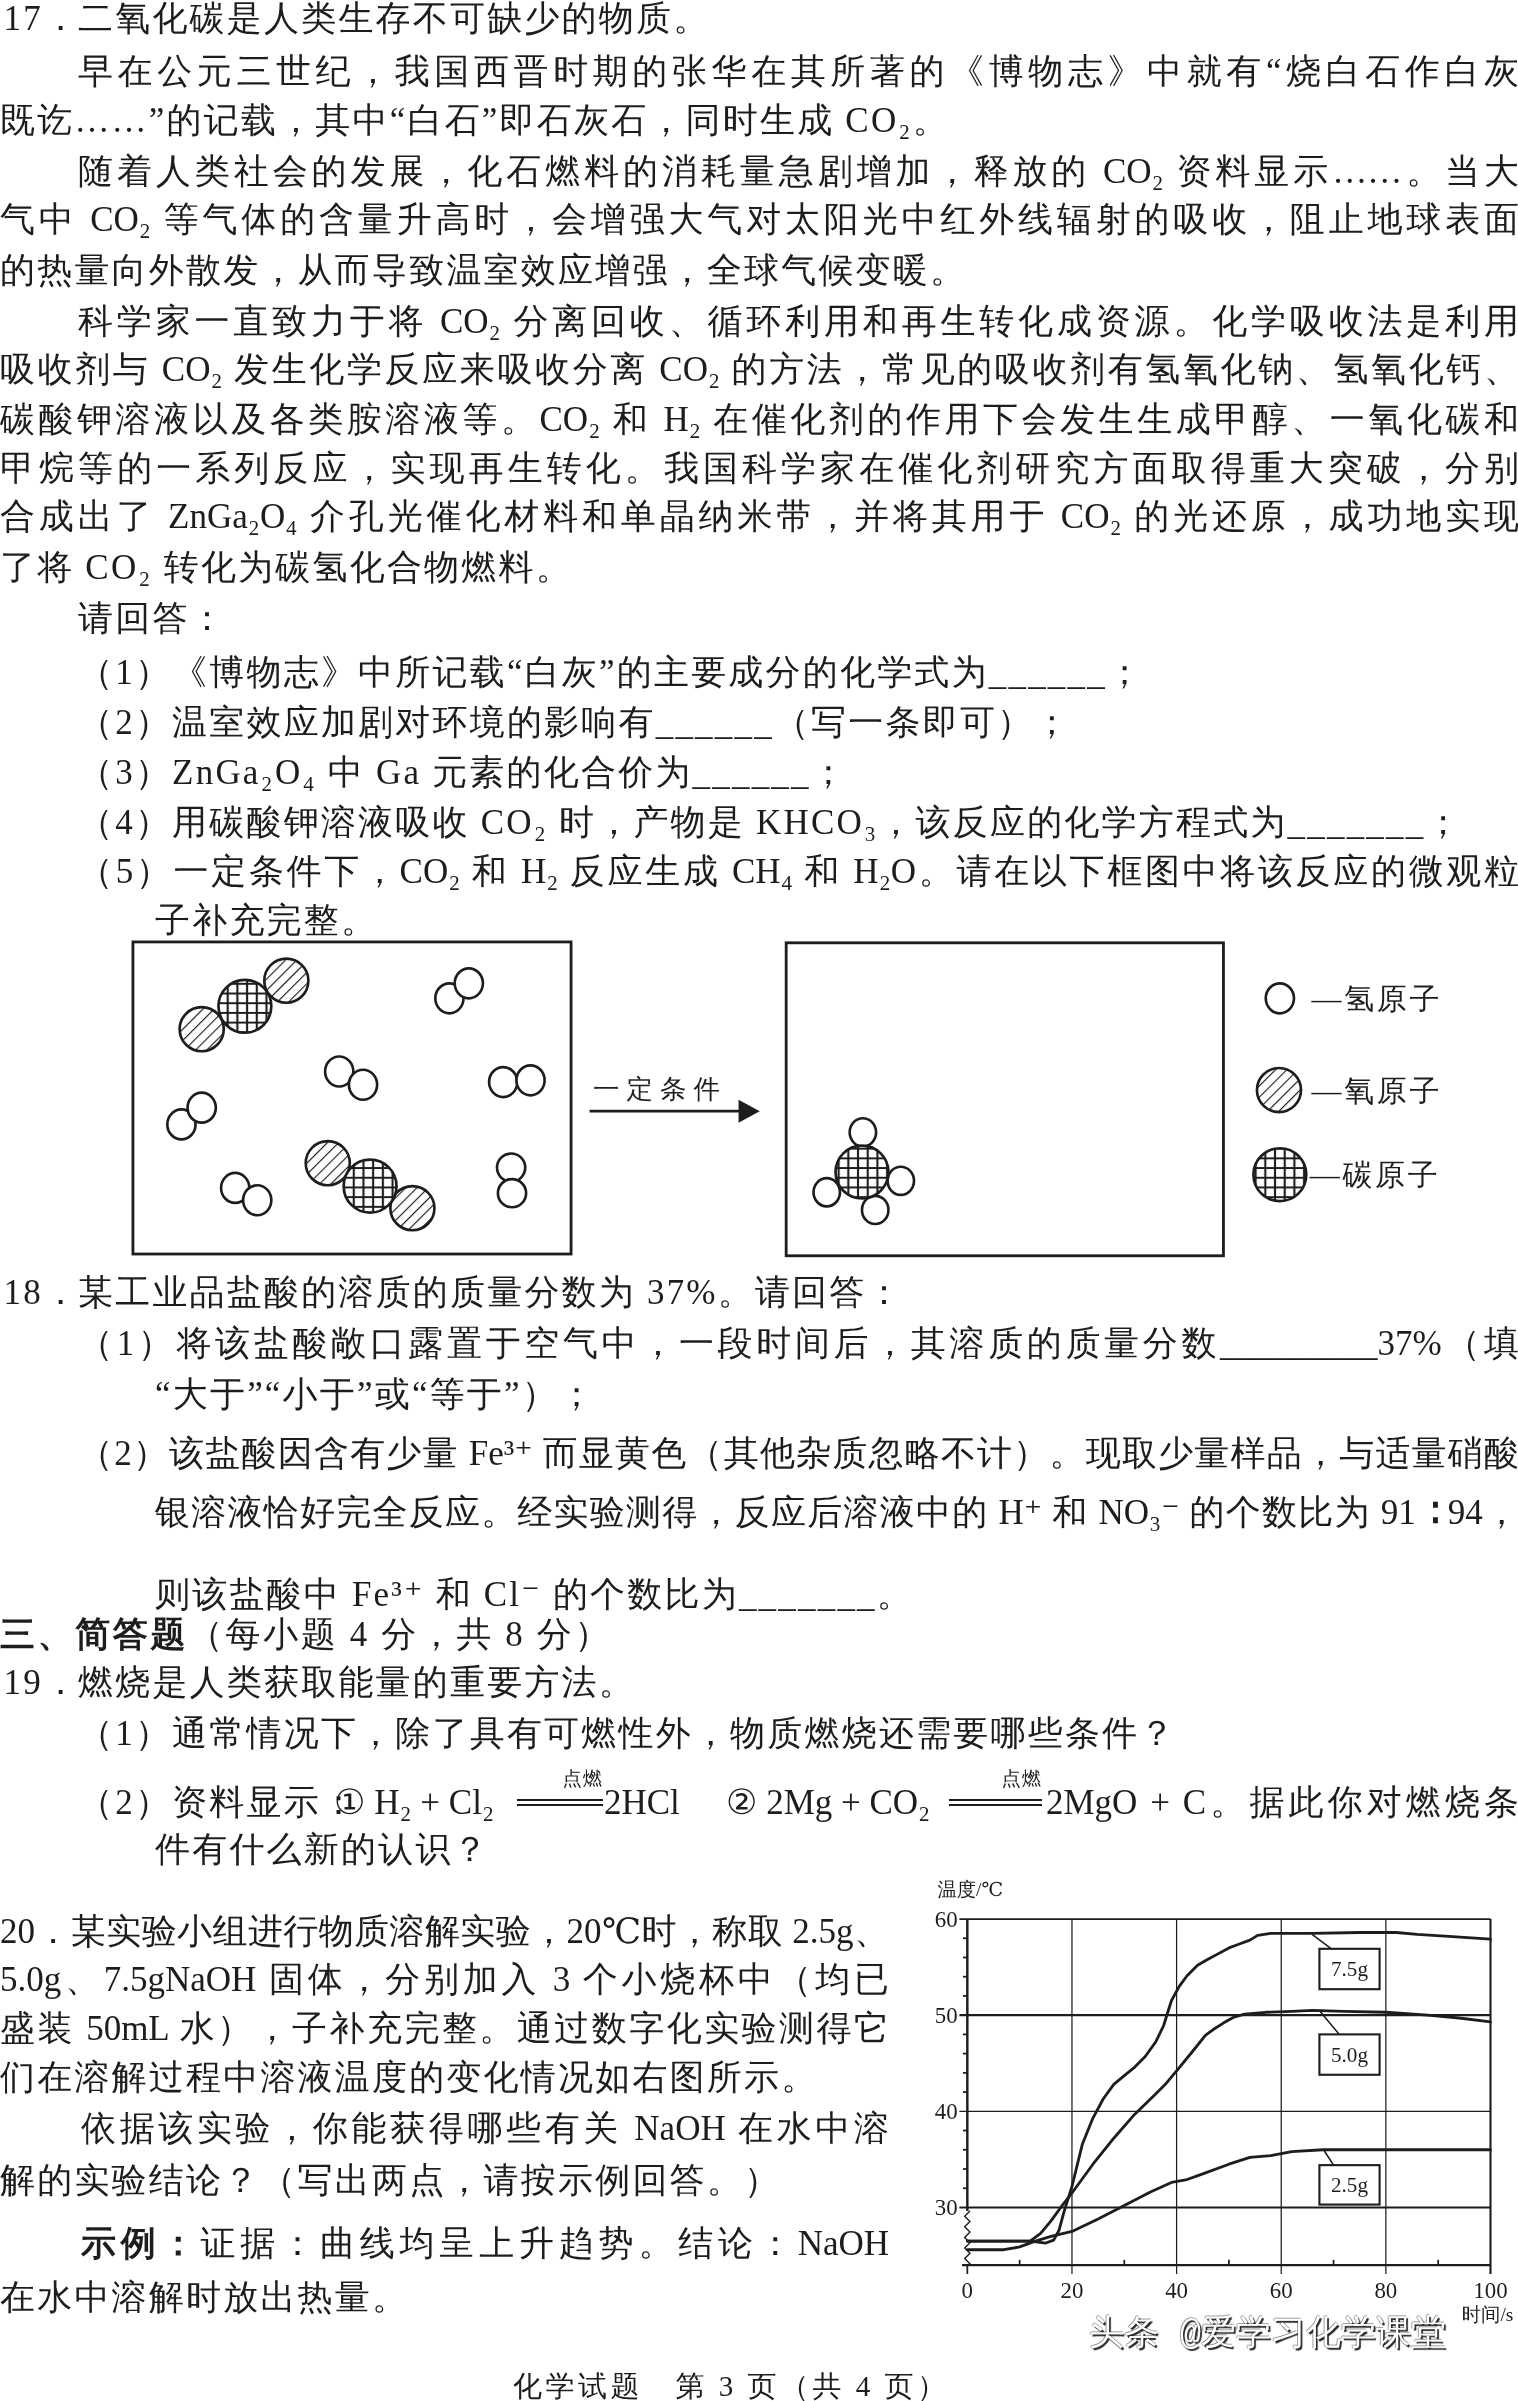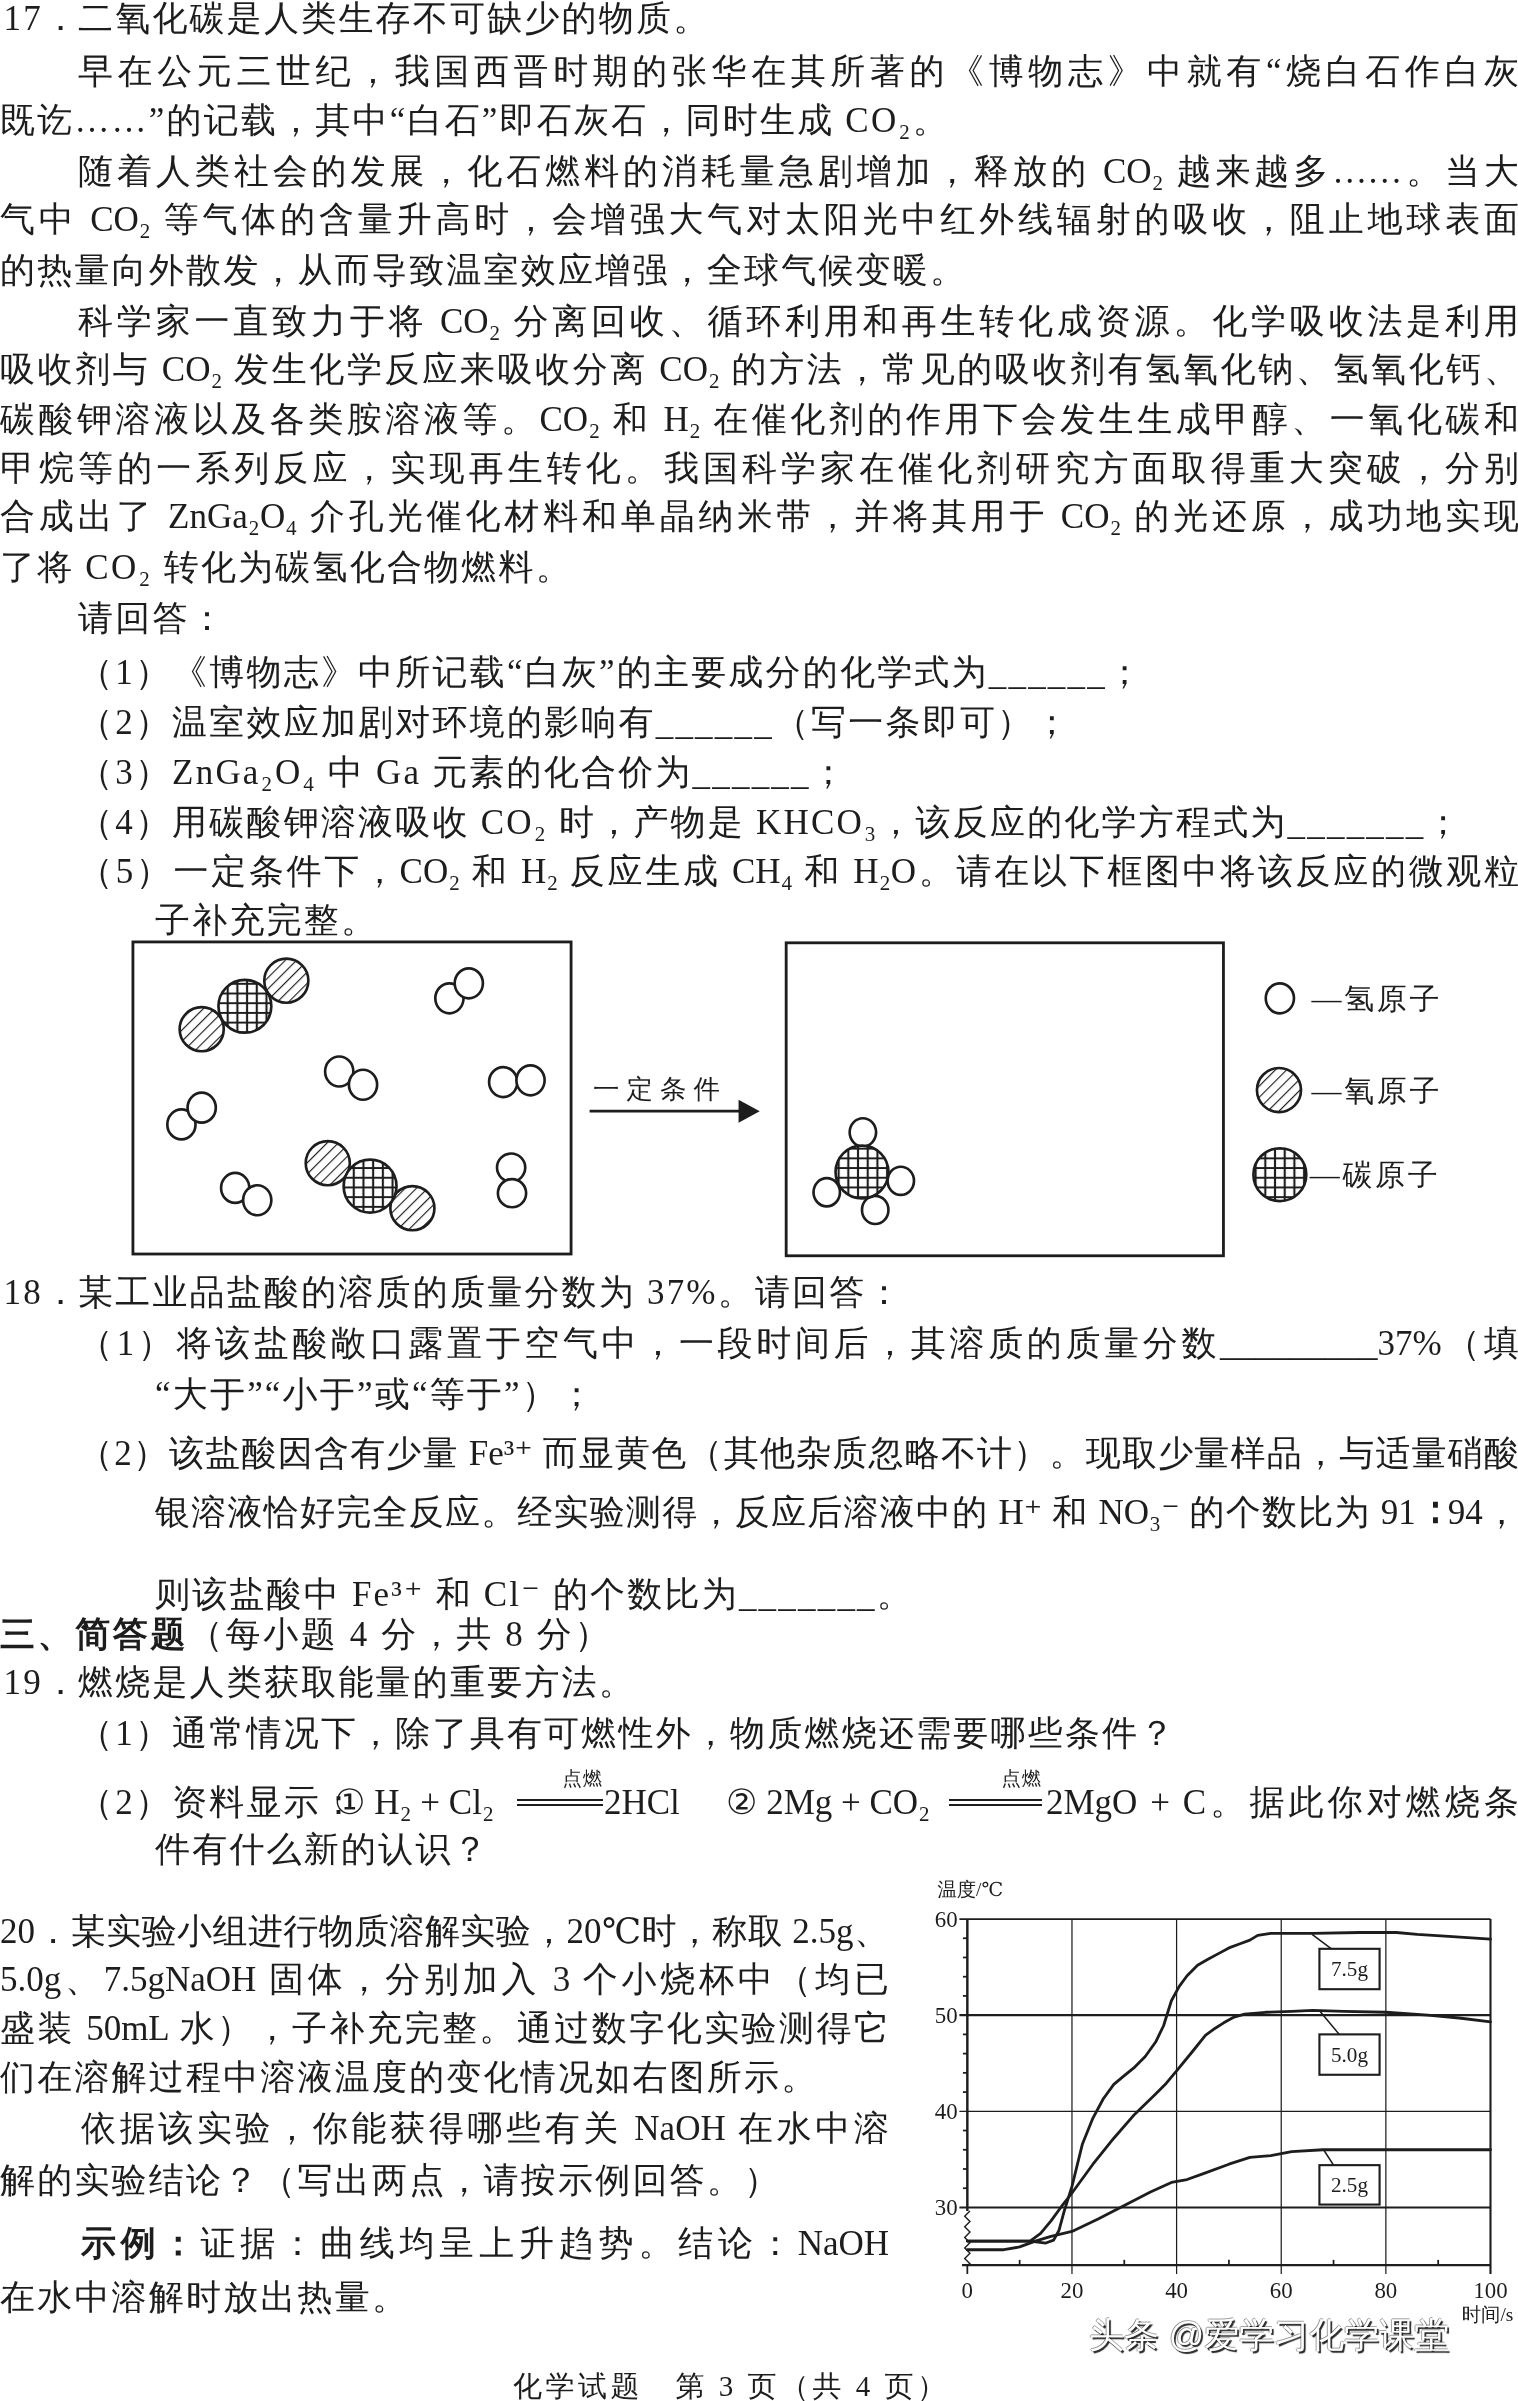--- a/index.html
+++ b/index.html
@@ -8,33 +8,33 @@
        font-family:"Liberation Serif","DejaVu Serif",serif;overflow:hidden}
   .ln{position:absolute;height:44px;line-height:44px;font-size:35px;white-space:nowrap;letter-spacing:2.2px}
   .ln.j{white-space:normal;text-align:justify;text-align-last:justify;text-justify:inter-character;letter-spacing:0;overflow:hidden}
   .bold{font-weight:bold;font-family:Liberation Sans, sans-serif}
   .eq{letter-spacing:0}
   .cond{position:absolute;height:44px}
   .cond-text{font-size:19.4px;line-height:21px;height:21px;text-align:right;letter-spacing:0.9px}
   .dbl{margin-top:9.7px;height:7px;border-top:2.1px solid #1d1d1d;border-bottom:2.1px solid #1d1d1d}
   .footer{position:absolute;left:513px;top:2364px;height:44px;line-height:44px;font-size:29px;letter-spacing:3.5px;white-space:nowrap}
   .wm{position:absolute;left:1089px;top:2313px;height:44px;line-height:44px;font-size:35px;white-space:nowrap;
-      font-family:Liberation Sans, sans-serif;color:#ffffff;
+      font-family:Liberation Mono, monospace;color:#ffffff;
       text-shadow:1.8px 1.8px 0.9px rgba(0,0,0,.85),-0.9px 0 0 rgba(0,0,0,.35),0 -0.9px 0 rgba(0,0,0,.35)}
   svg text{font-family:"Liberation Serif","DejaVu Serif",serif;fill:#1d1d1d}
 </style>
 </head>
 <body>
 
 <div class="ln" style="left:3.5px;top:-2.6px">17．</div>
 <div class="ln" style="left:78px;top:-2.6px">二氧化碳是人类生存不可缺少的物质。</div>
 
 <div class="ln j" style="left:78px;top:50px;width:1441px">早在公元三世纪，我国西晋时期的张华在其所著的《博物志》中就有“烧白石作白灰</div>
 <div class="ln" style="left:0;top:99px">既讫……”的记载，其中“白石”即石灰石，同时生成 CO₂。</div>
-<div class="ln j" style="left:78px;top:150px;width:1441px">随着人类社会的发展，化石燃料的消耗量急剧增加，释放的 CO₂ 越来越多……。当大</div>
+<div class="ln j" style="left:78px;top:150px;width:1441px">随着人类社会的发展，化石燃料的消耗量急剧增加，释放的 CO₂ 资料显示……。当大</div>
 <div class="ln j" style="left:0;top:198px;width:1519px">气中 CO₂ 等气体的含量升高时，会增强大气对太阳光中红外线辐射的吸收，阻止地球表面</div>
 <div class="ln" style="left:0;top:249px">的热量向外散发，从而导致温室效应增强，全球气候变暖。</div>
 <div class="ln j" style="left:78px;top:300px;width:1441px">科学家一直致力于将 CO₂ 分离回收、循环利用和再生转化成资源。化学吸收法是利用</div>
 <div class="ln j" style="left:0;top:348px;width:1519px">吸收剂与 CO₂ 发生化学反应来吸收分离 CO₂ 的方法，常见的吸收剂有氢氧化钠、氢氧化钙、</div>
 <div class="ln j" style="left:0;top:398px;width:1519px">碳酸钾溶液以及各类胺溶液等。CO₂ 和 H₂ 在催化剂的作用下会发生生成甲醇、一氧化碳和</div>
 <div class="ln j" style="left:0;top:447px;width:1519px">甲烷等的一系列反应，实现再生转化。我国科学家在催化剂研究方面取得重大突破，分别</div>
 <div class="ln j" style="left:0;top:495px;width:1519px">合成出了 ZnGa₂O₄ 介孔光催化材料和单晶纳米带，并将其用于 CO₂ 的光还原，成功地实现</div>
 <div class="ln" style="left:0;top:546px">了将 CO₂ 转化为碳氢化合物燃料。</div>
 
 <div class="ln" style="left:78px;top:597px">请回答：</div>

